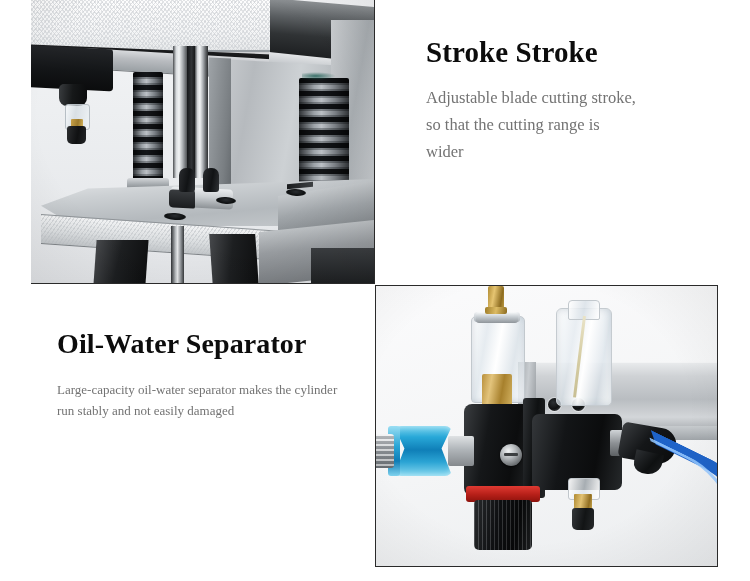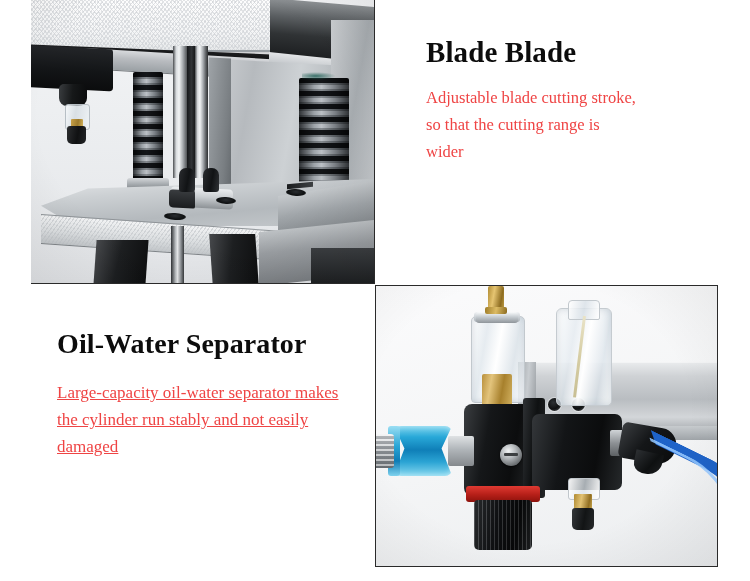--- a/index.html
+++ b/index.html
@@ -66,29 +66,28 @@
     margin: 0 0 16px 0;
   }
   #text-bottom-left .heading {
     font-size: 28px;
     margin-bottom: 20px;
   }
   .body-copy {
     font-family: "Liberation Serif", "DejaVu Serif", serif;
     font-size: 16.5px;
     line-height: 1.62;
-    color: #ef4444;
+    color: #737373;
     margin: 0;
     width: 215px;
   }
   #text-bottom-left .body-copy {
     width: 292px;
-    font-size: 17px;
+    font-size: 13px;
     line-height: 1.58;
-    text-decoration: underline;
   }
 
   
   #tl-scene {
     position: absolute;
     inset: 0;
     background:
       linear-gradient(180deg, #f4f5f7 0%, #eceef0 45%, #e4e6e9 100%);
   }
   
@@ -675,21 +674,21 @@
       <div class="tl-leg" id="tl-leg-b"></div>
       <div class="tl-rod-low"></div>
       <div class="tl-under"></div>
       <div class="tl-under-dark"></div>
 
       <div class="tl-vignette"></div>
     </div>
   </div>
 
   <div class="text-block" id="text-top-right">
-    <h2 class="heading">Blade Blade</h2>
+    <h2 class="heading">Stroke Stroke</h2>
     <p class="body-copy">Adjustable blade cutting stroke, so that the cutting range is wider</p>
   </div>
 
   <div class="text-block" id="text-bottom-left">
     <h2 class="heading">Oil-Water Separator</h2>
     <p class="body-copy">Large-capacity oil-water separator makes the cylinder run stably and not easily damaged</p>
   </div>
 
   <div class="photo-frame" id="photo-bottom-right">
     <div id="br-scene">

